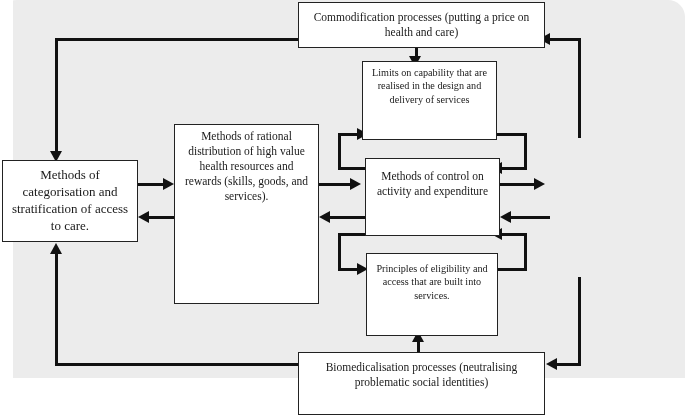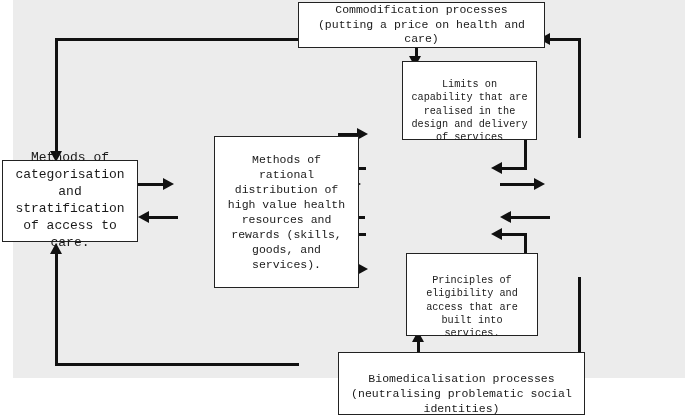--- a/index.html
+++ b/index.html
@@ -5,22 +5,23 @@
   html, body {
     margin: 0;
     padding: 0;
     background: #ffffff;
   }
   #canvas {
     position: relative;
     width: 685px;
     height: 417px;
     background: #ffffff;
-    font-family: Liberation Mono, monospace;
+    font-family: Liberation Serif, serif;
     overflow: hidden;
+    border-radius: 17px;
   }
   #bg-panel {
     position: absolute;
     left: 13px;
     top: 0px;
     width: 672px;
     height: 378px;
     background: #ececec;
   }
   .node {
@@ -30,21 +31,21 @@
     border: 1.6px solid #222222;
     z-index: 5;
   }
   .node .label {
     display: block;
     text-align: center;
     color: #1a1a1a;
     line-height: 1.30;
     padding: 0 6px;
   }
-  .node.top-text { padding-top: 16px; margin-left: 40px; }
+  .node.top-text { padding-top: 4px; }
   .node.mid-text  { display: flex; align-items: center; justify-content: center; }
 
   
   .lineH, .lineV {
     position: absolute;
     background: #111111;
     z-index: 3;
   }
   .arrow {
     position: absolute;
@@ -142,24 +143,27 @@
   </div>
 
   <div class="node top-text" style="left:362px; top:61px; width:135px; height:79px;">
     <span class="label" style="font-size:10.2px;">Limits on capability that are realised in the design and delivery of services</span>
   </div>
 
   <div class="node mid-text" style="left:2px; top:160px; width:136px; height:82px;">
     <span class="label" style="font-size:13px;">Methods of categorisation and stratification of access to care.</span>
   </div>
 
-  <div class="node top-text" style="left:174px; top:136px; width:145px; height:152px;">
+  <div class="node top-text" style="left:174px; top:124px; width:145px; height:180px;">
     <span class="label" style="font-size:11.5px;">Methods of rational distribution of high value health resources and rewards (skills, goods, and services).</span>
   </div>
 
+  <div class="node top-text" style="left:365px; top:158px; width:135px; height:78px;">
+    <span class="label" style="font-size:11.5px; padding-top:6px;">Methods of control on activity and expenditure</span>
+  </div>
 
 
   <div class="node top-text" style="left:298px; top:352px; width:247px; height:63px;">
     <span class="label" style="font-size:11.5px; padding-top:3px;">Biomedicalisation processes (neutralising problematic social identities)</span>
   </div>
 
   <div class="node top-text" style="left:366px; top:253px; width:132px; height:83px;">
     <span class="label" style="font-size:10.2px; padding-top:4px;">Principles of eligibility and access that are built into services.</span>
   </div>
 

